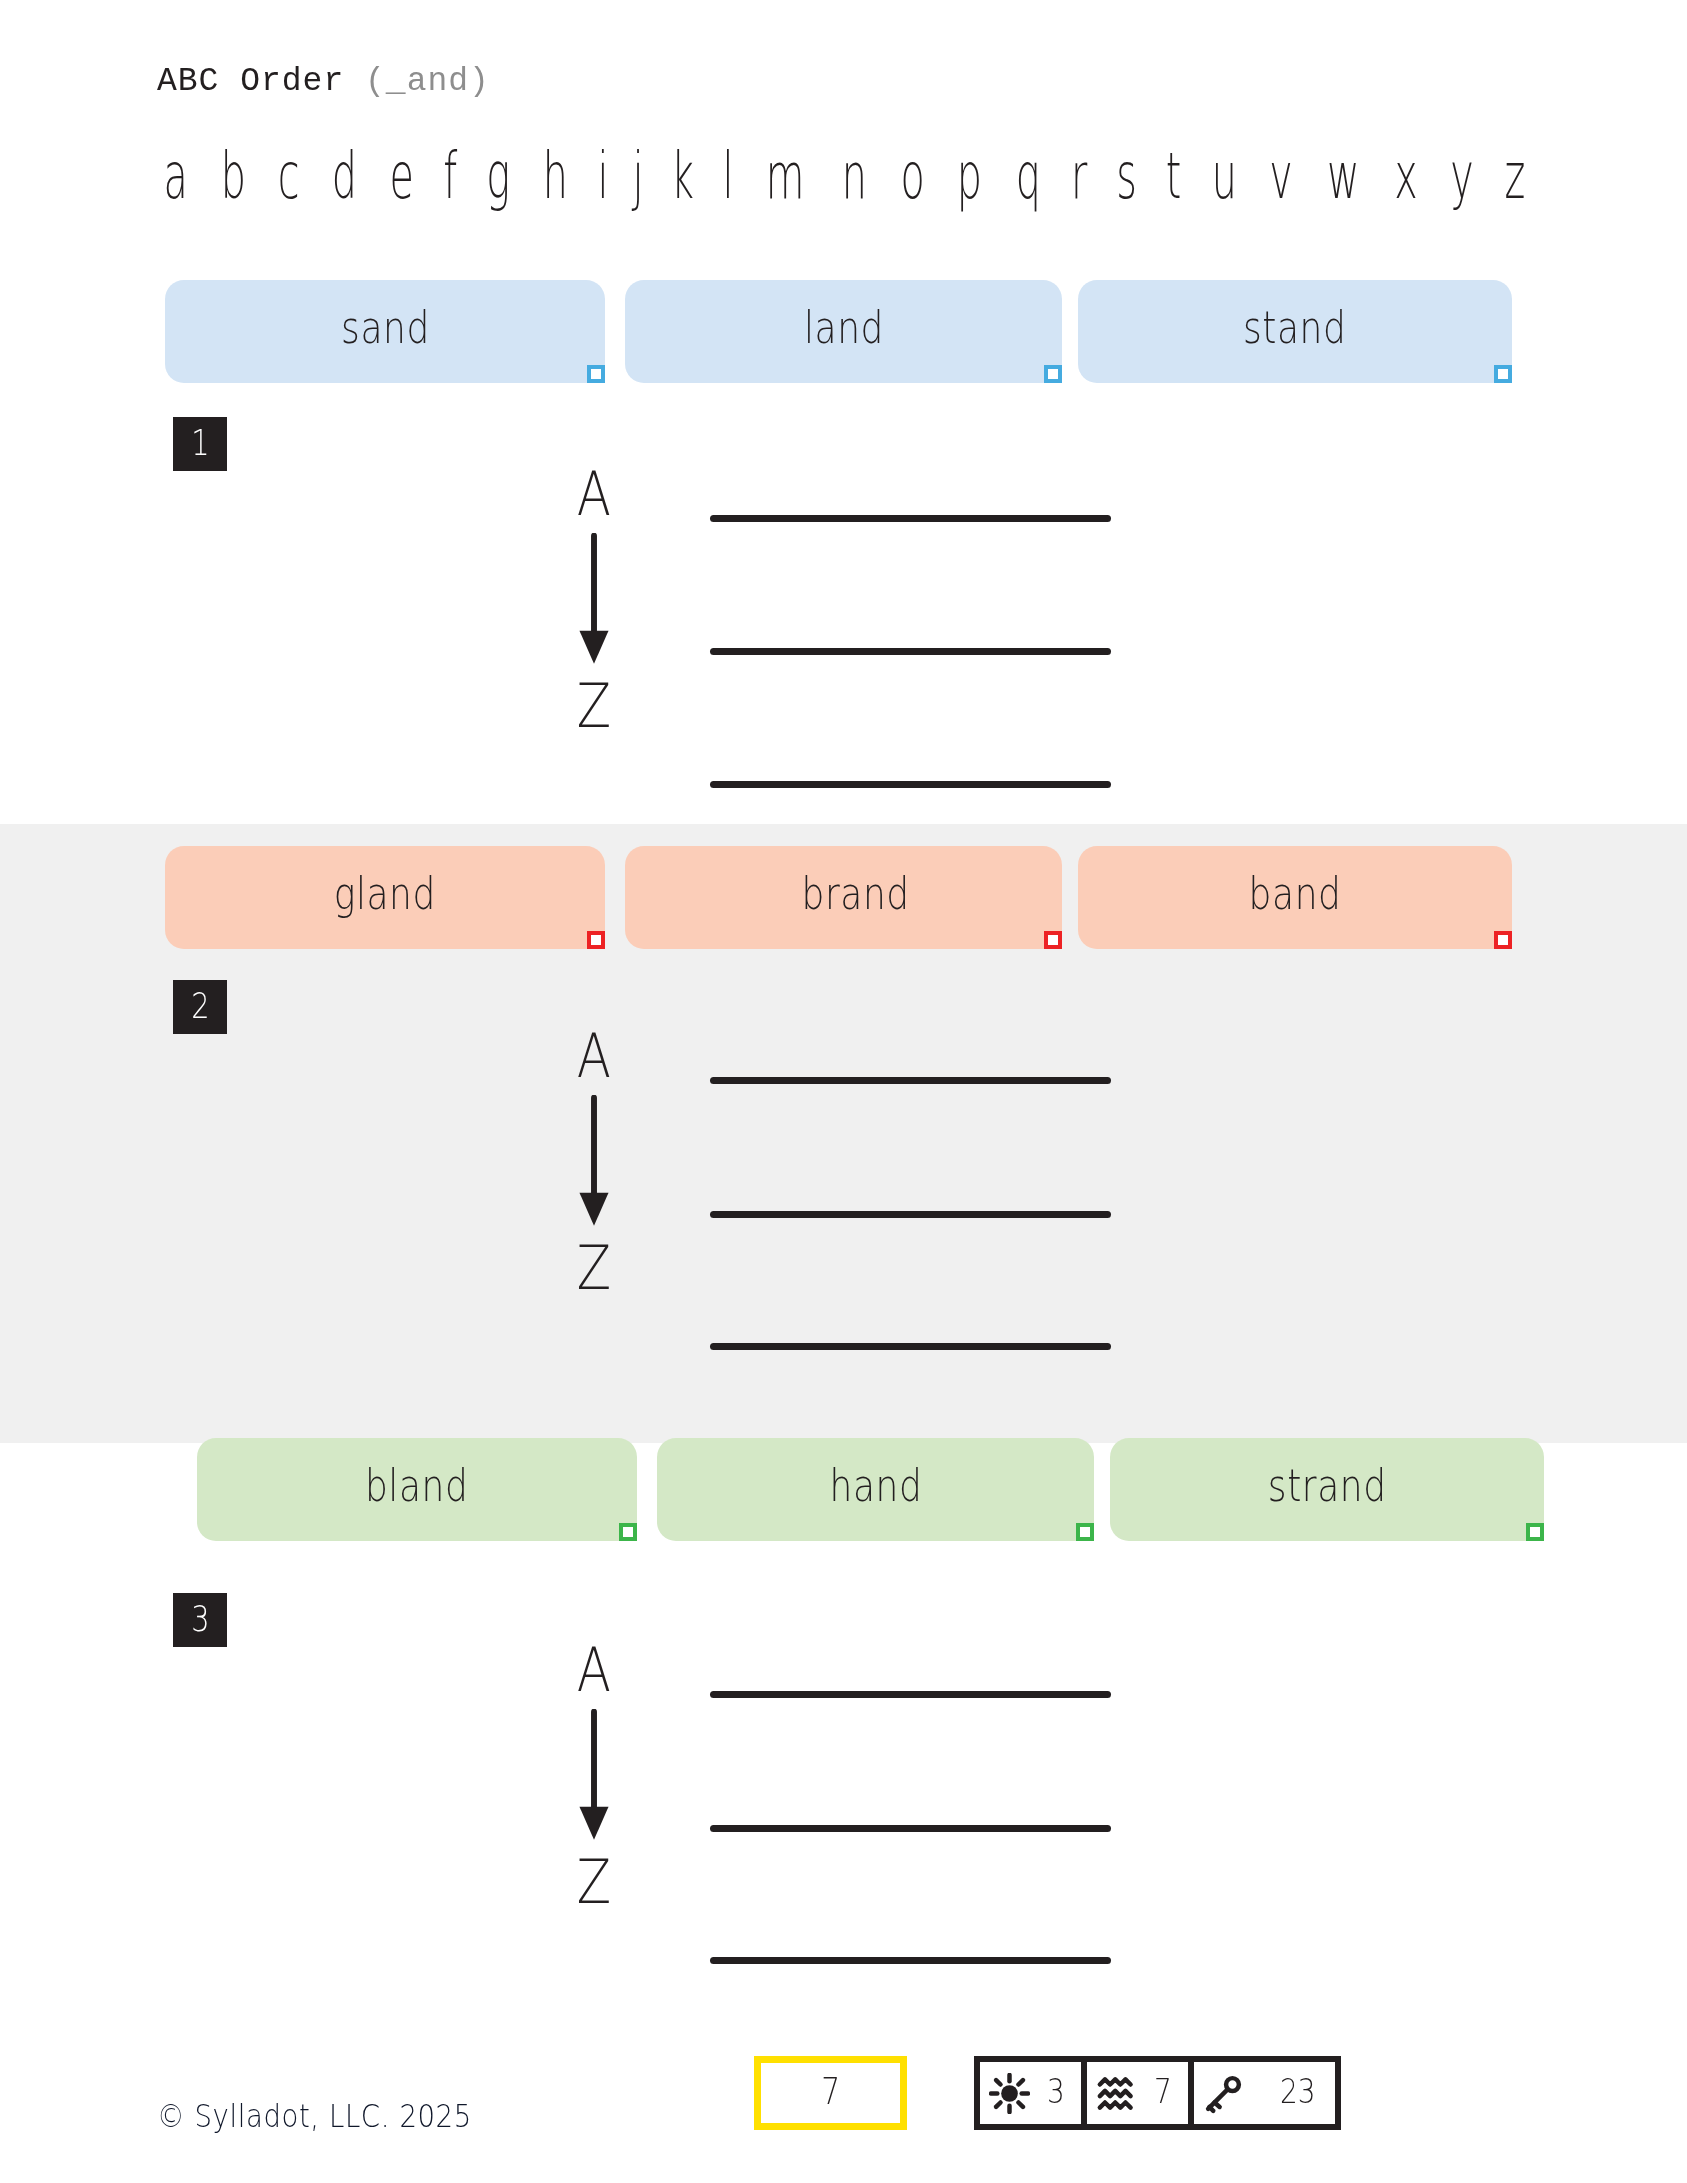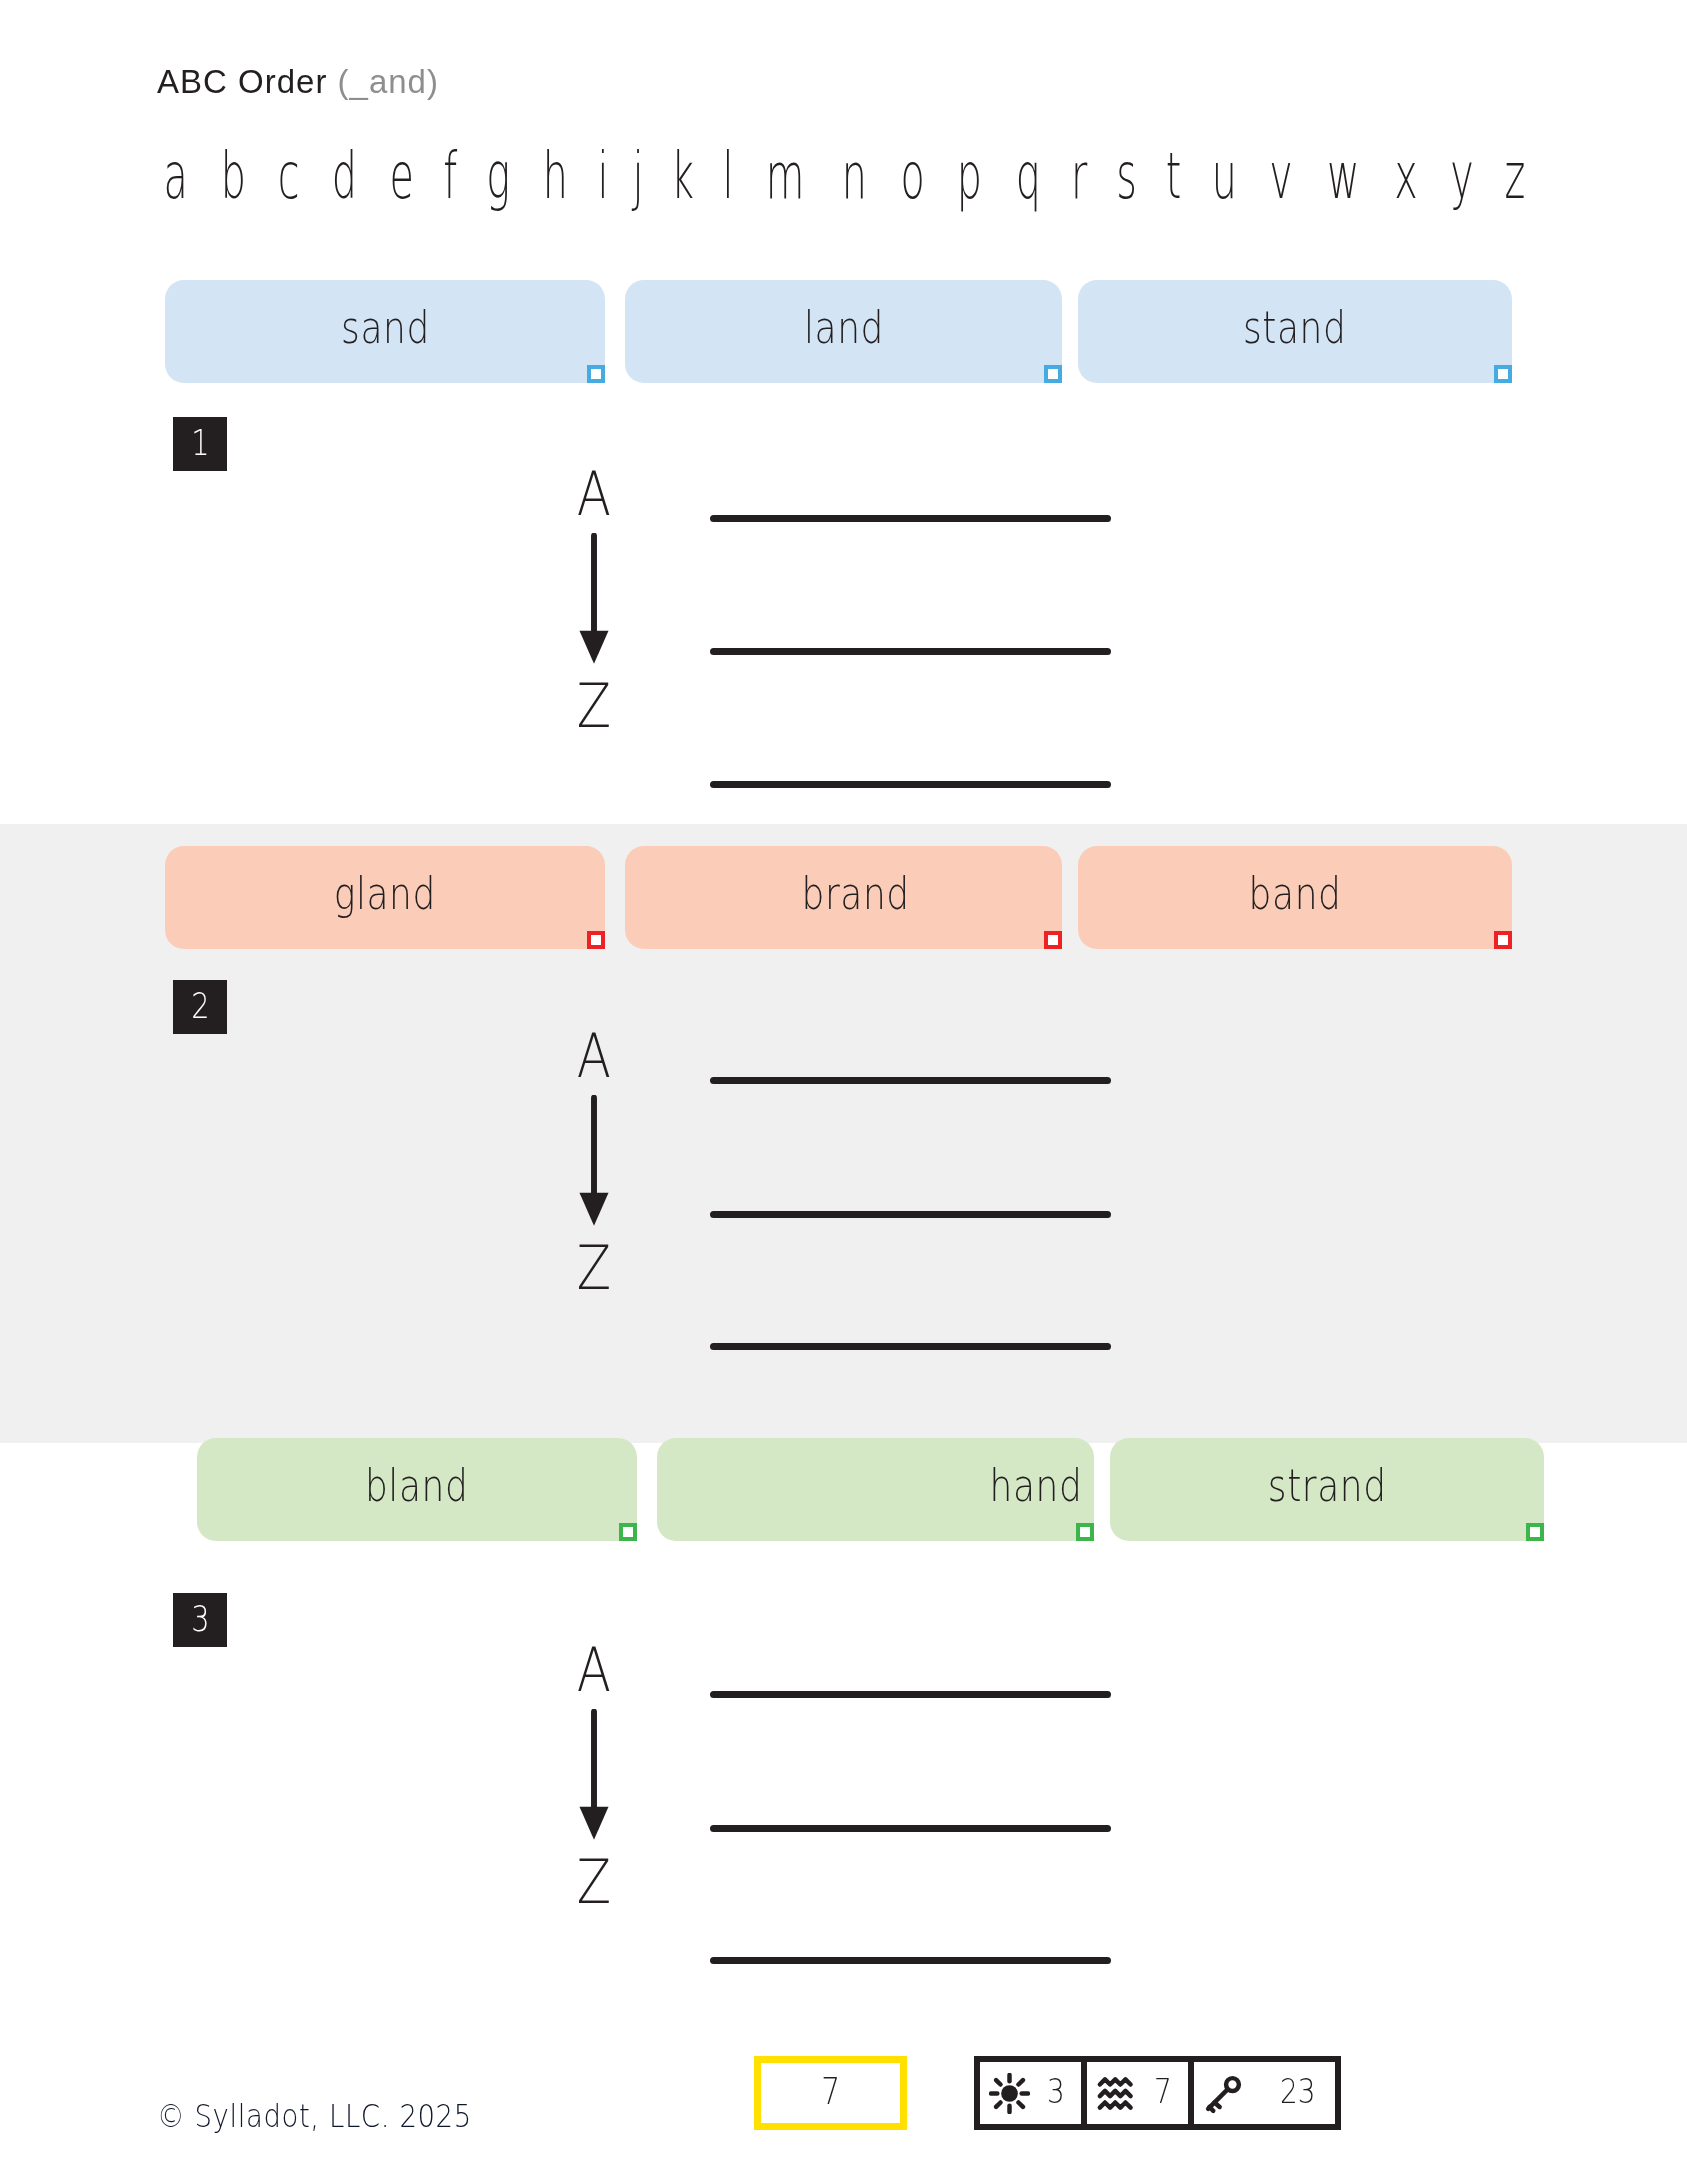--- a/index.html
+++ b/index.html
@@ -26,21 +26,21 @@
   
   .title {
     position: absolute;
     left: 157px;
     top: 63px;
     font-size: 33px;
     letter-spacing: 1px;
     color: #231f20;
     font-weight: 400;
     white-space: nowrap;
-    font-family: Liberation Sans, sans-serif;
+    font-family: Liberation Mono, monospace;
     font-stretch: condensed;
   }
   .title .pattern {
     color: #8e8e8e;
   }
 
   .alphabet-strip {
     position: absolute;
     left: 156px;
     top: 136px;
@@ -346,21 +346,21 @@
         <span class="letter"><span>Z</span></span>
       </div>
       <div class="rule" style="position: absolute; left: 710px; top: 1077px;"></div>
       <div class="rule" style="position: absolute; left: 710px; top: 1211px;"></div>
       <div class="rule" style="position: absolute; left: 710px; top: 1343px;"></div>
       <div class="word-row" style="top: 1438px; left: 0px; width: 1687px; margin-left: 32px;">
         <div class="word-box green" style="position: absolute; left: 165px; width: 440px;">
           <div class="word">bland</div>
           <div class="chip"></div>
         </div>
-        <div class="word-box green" style="position: absolute; left: 625px; width: 437px; justify-content: flex-end;">
+        <div class="word-box green" style="position: absolute; left: 625px; width: 437px;">
           <div class="word">hand</div>
           <div class="chip"></div>
         </div>
         <div class="word-box green" style="position: absolute; left: 1078px; width: 434px;">
           <div class="word">strand</div>
           <div class="chip"></div>
         </div>
       </div>
       <div class="badge" style="top: 1593px; left: 173px;">
         <span>3</span>

